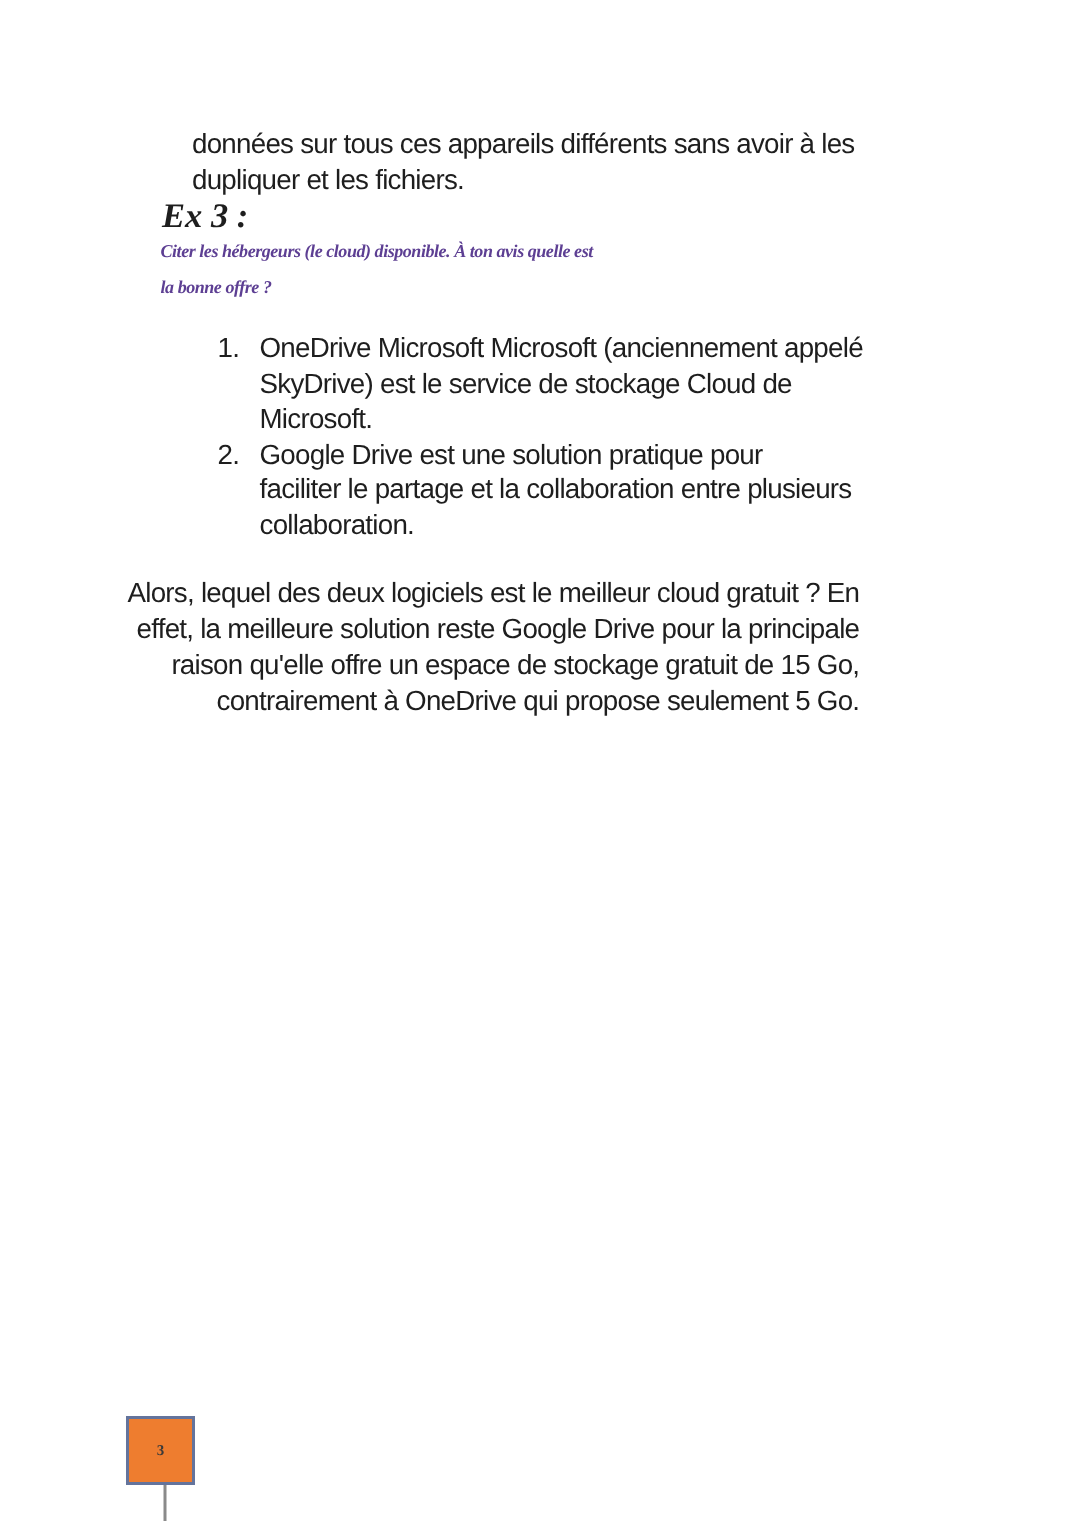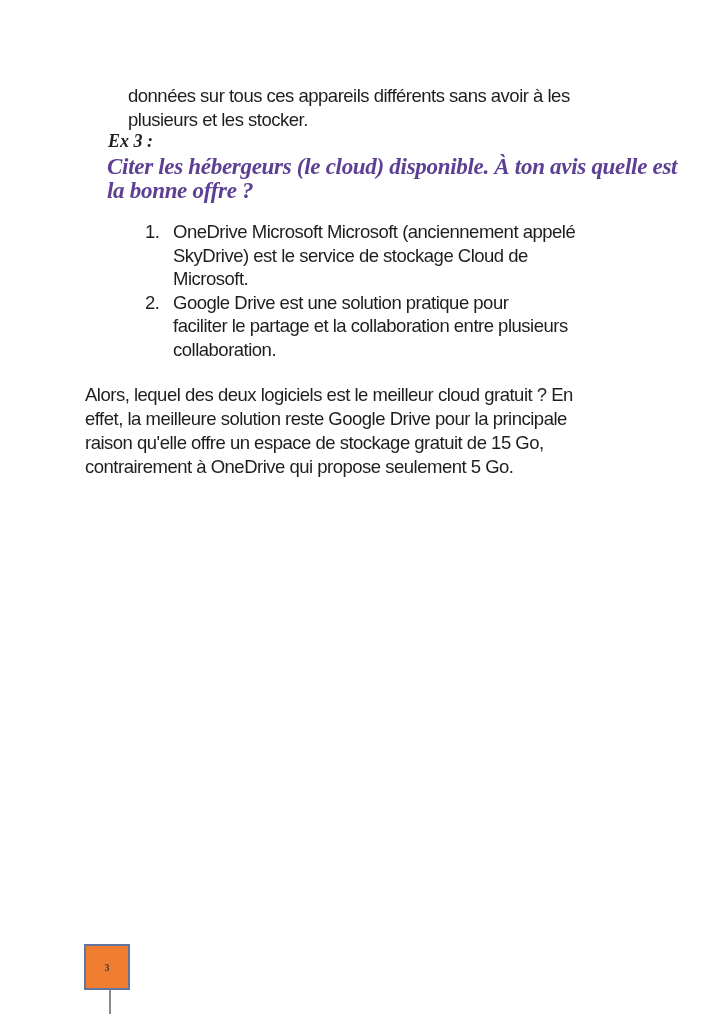--- a/index.html
+++ b/index.html
@@ -28,52 +28,52 @@
     letter-spacing: -0.5px;
   }
   .body-block { position: absolute; }
   .intro { left: 128px; top: 84px; }
   .ex-label {
     position: absolute;
     left: 108px; top: 131px;
     font-family: "Liberation Serif", serif;
     font-style: italic;
     font-weight: bold;
-    font-size: 18px;
+    font-size: 23px;
     letter-spacing: 0;
     color: var(--text);
     white-space: nowrap;
   }
   .question {
     left: 107px; top: 155px;
     font-family: "Liberation Serif", serif;
     color: var(--question-purple);
   }
   .question .line {
     font-family: "Liberation Serif", serif;
     font-style: italic;
     font-weight: bold;
-    font-size: 23px;
+    font-size: 12px;
     letter-spacing: -0.3px;
     line-height: 24px;
   }
   .list-item { position: absolute; }
   .list-item-1 { top: 220px; }
   .list-item-2 { top: 290.5px; }
   .list-marker {
     position: absolute;
     left: 145px;
     width: 24px;
     text-align: left;
     font-size: 18.5px;
     letter-spacing: -0.5px;
     line-height: 23.5px;
   }
   .list-lines { position: absolute; left: 173px; }
-  .conclusion { left: 85px; top: 383px; }
+  .conclusion { left: 85px; top: 383px; text-align: right; }
   .conclusion .line { line-height: 24px; }
 
   .page-number-box {
     position: absolute;
     left: 84px; top: 944px;
     width: 46px; height: 46px;
     background: var(--page-box-fill);
     border: 2px solid var(--page-box-border);
     display: flex;
     align-items: center;
@@ -92,21 +92,21 @@
     background: var(--footer-line);
   }
 </style>
 </head>
 <body>
 
 <div class="page">
 
   <div class="body-block intro">
     <div class="line">données sur tous ces appareils différents sans avoir à les</div>
-    <div class="line">plusieurs et les stocker.</div>
+    <div class="line">dupliquer et les fichiers.</div>
   </div>
 
   <div class="ex-label">Ex 3 :</div>
 
   <div class="body-block question">
     <div class="line">Citer les hébergeurs (le cloud) disponible. À ton avis quelle est</div>
     <div class="line">la bonne offre ?</div>
   </div>
 
   <div class="list-item list-item-1">

